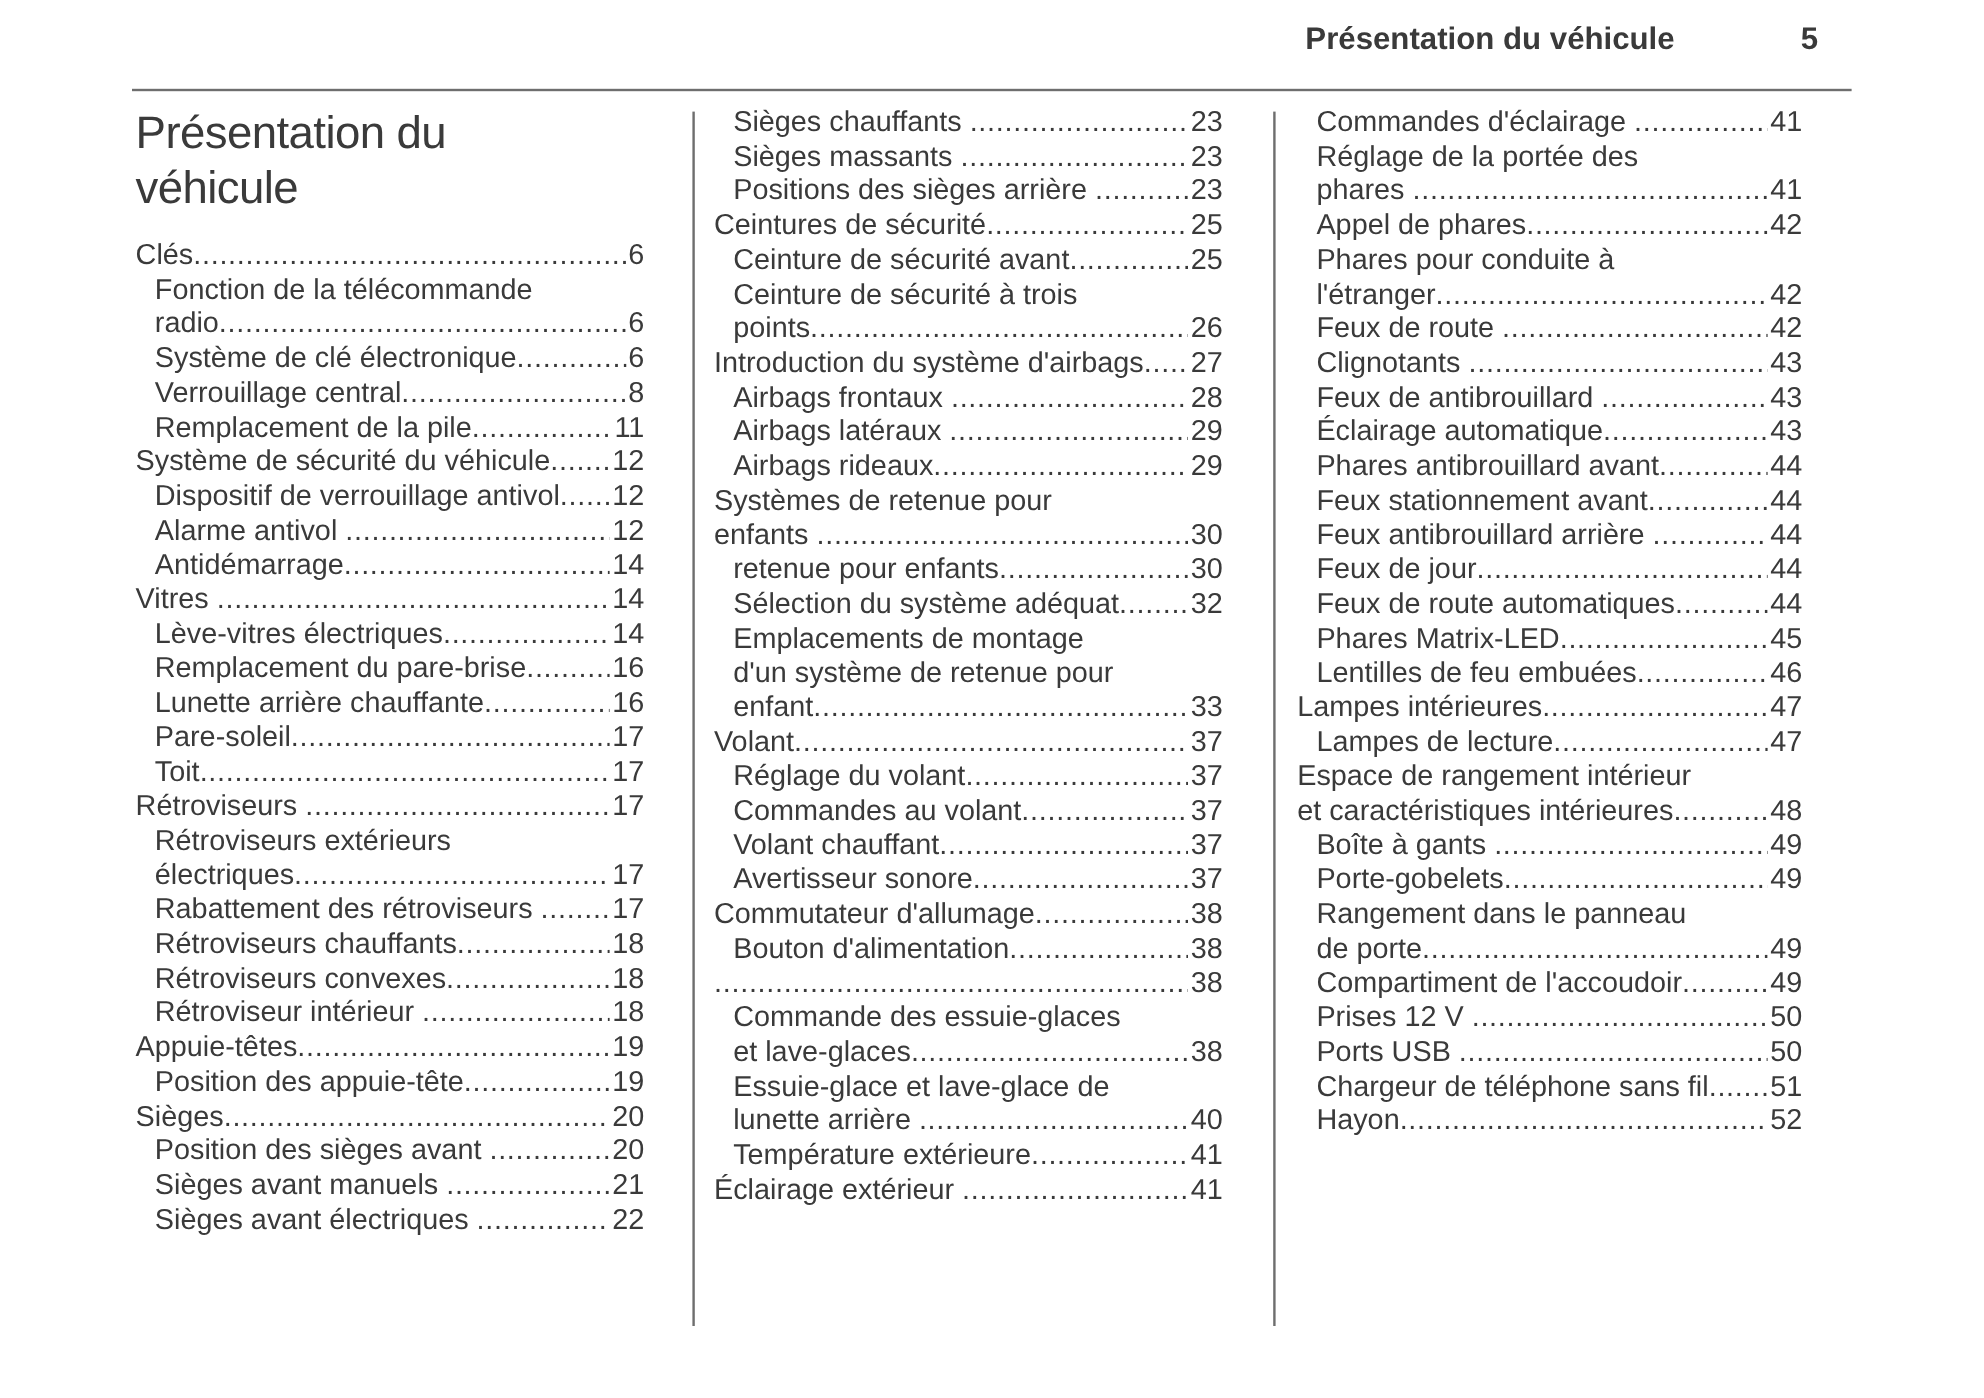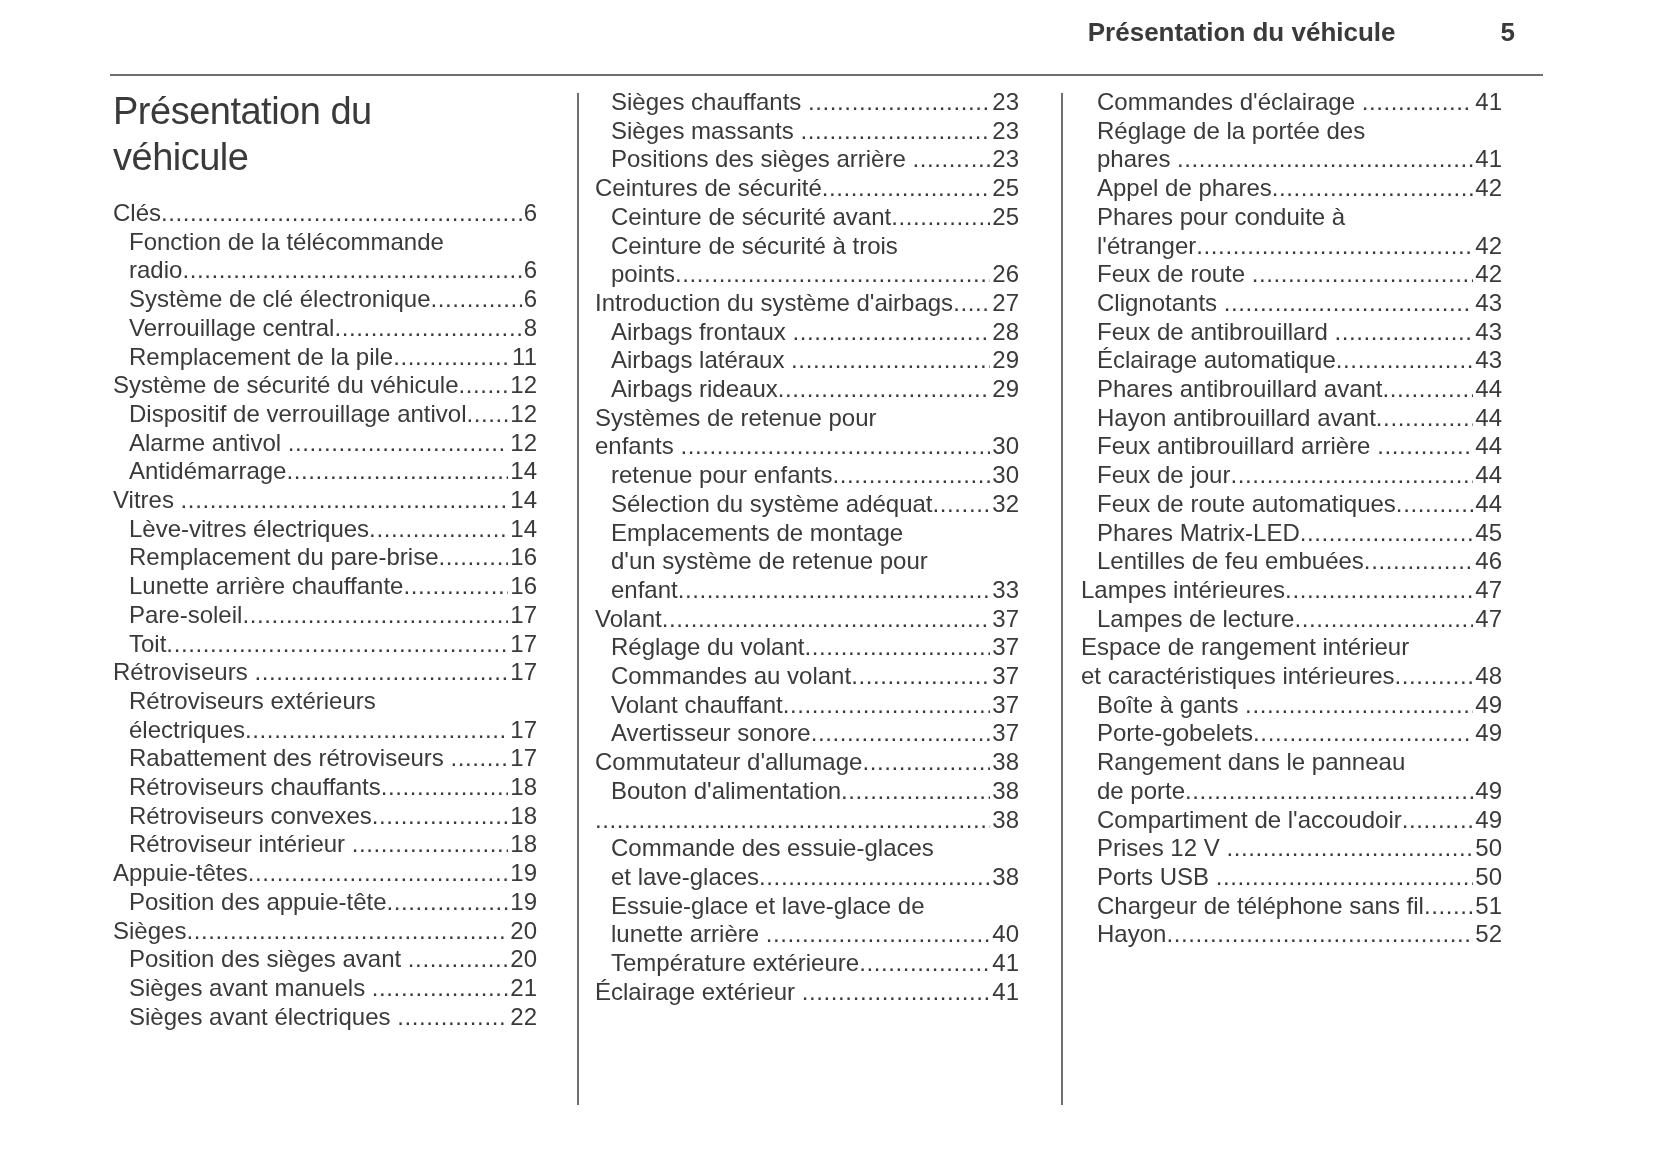--- a/index.html
+++ b/index.html
@@ -562,21 +562,21 @@
       </div>
       <div class="toc-entry sub">
         <div class="toc-line">
           <span class="txt">Phares antibrouillard avant</span>
           <span class="dots"></span>
           <span class="pg">44</span>
         </div>
       </div>
       <div class="toc-entry sub">
         <div class="toc-line">
-          <span class="txt">Hayon antibrouillard avant</span>
+          <span class="txt">Feux stationnement avant</span>
           <span class="dots"></span>
           <span class="pg">44</span>
         </div>
       </div>
       <div class="toc-entry sub">
         <div class="toc-line">
           <span class="txt">Feux antibrouillard arrière </span>
           <span class="dots"></span>
           <span class="pg">44</span>
         </div>

